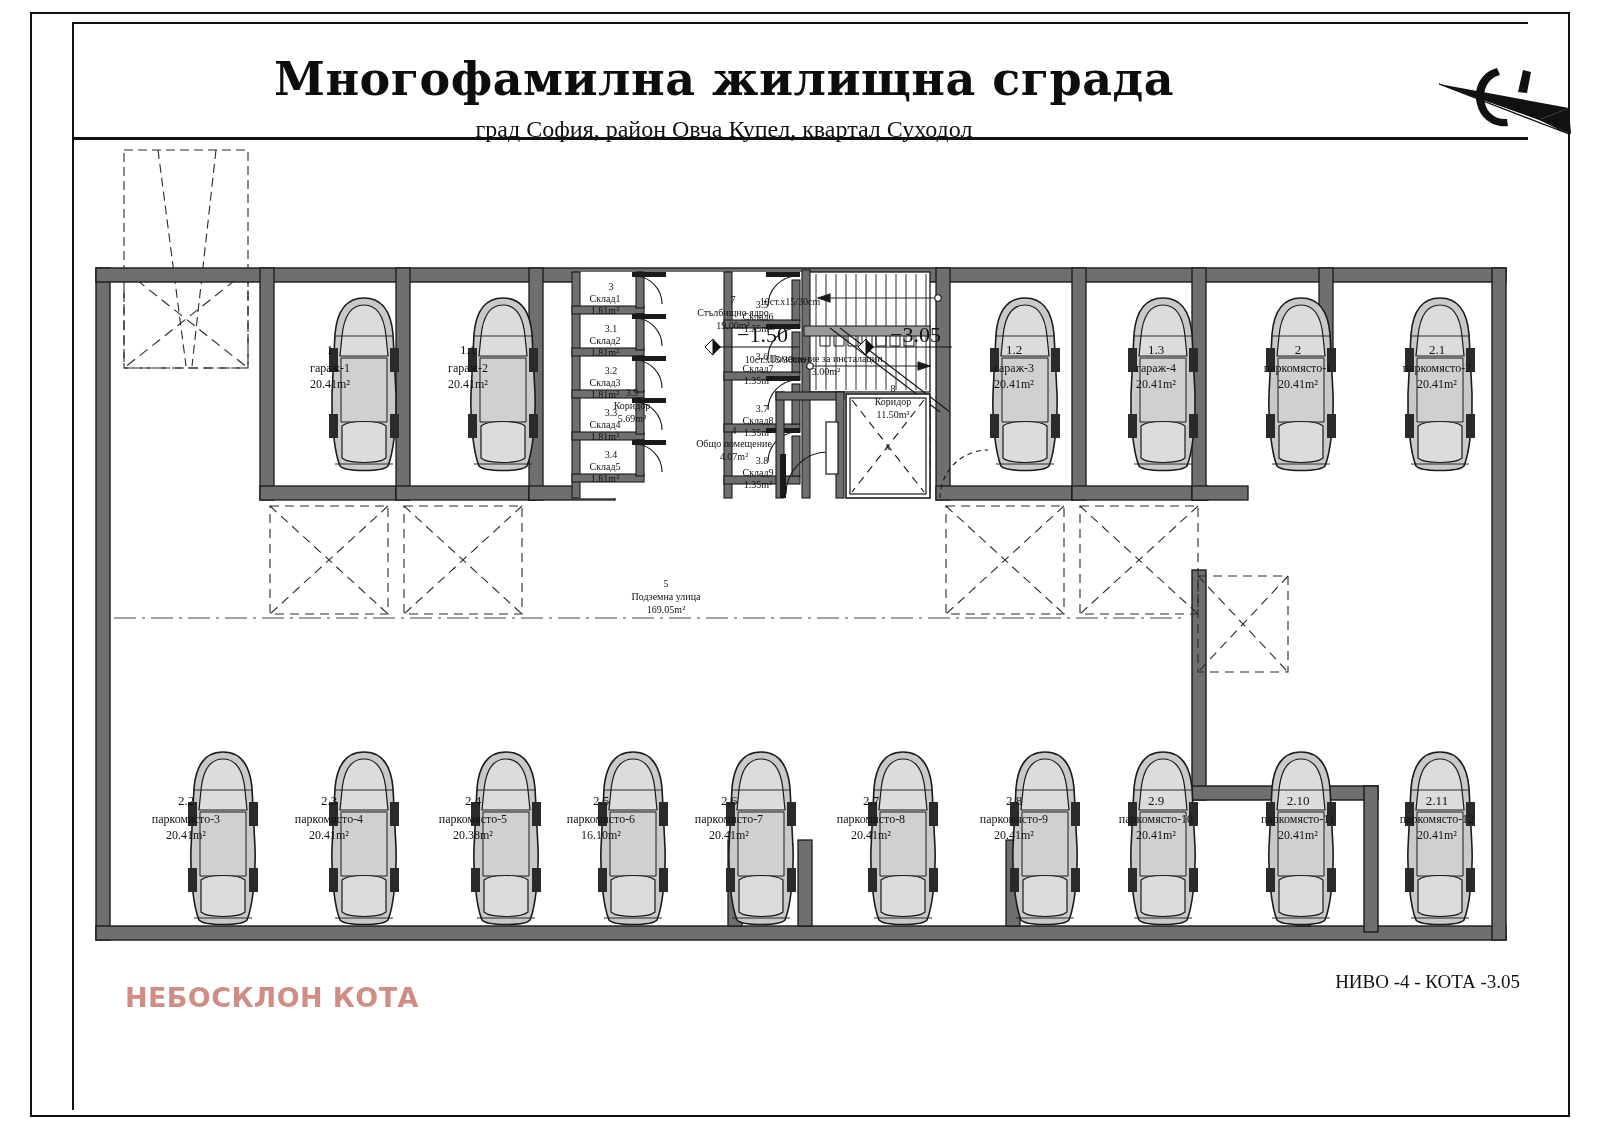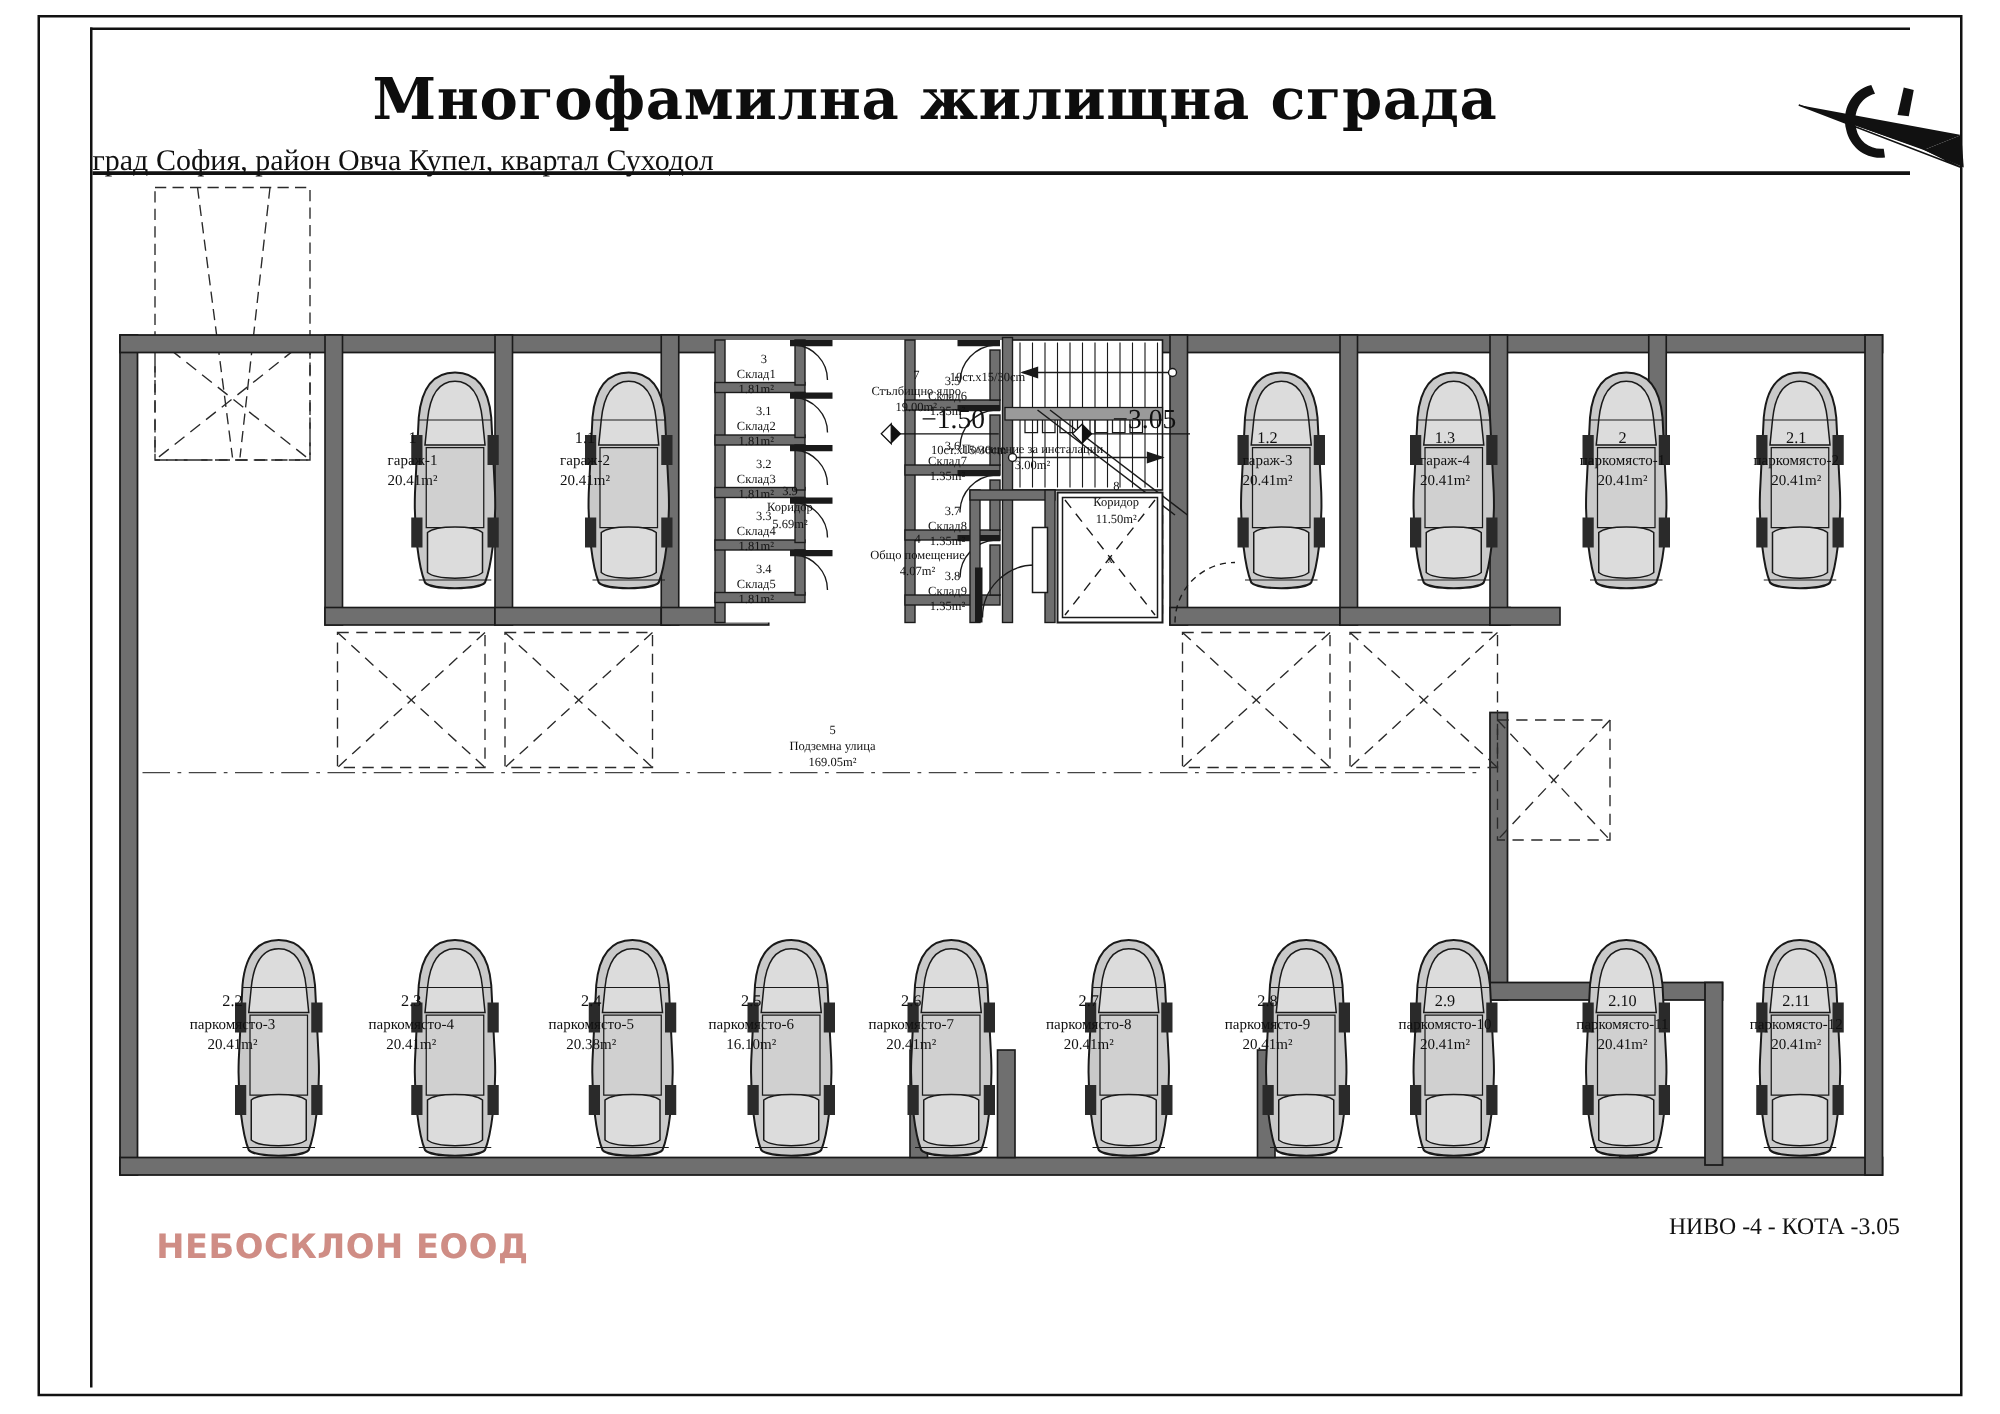--- a/index.html
+++ b/index.html
@@ -11,24 +11,23 @@
   
   .frame-outer { position:absolute; left:30px; top:12px; width:1540px; height:1105px; border:2px solid #111; }
   .frame-inner { position:absolute; left:72px; top:22px; width:1456px; height:1088px; border:2px solid #111; border-bottom:none; border-right:none; }
 
   
   .titleblock { position:absolute; left:74px; top:24px; width:1454px; height:116px; border-bottom:3px solid #111; }
   .title-main {
     position:absolute; left:0; top:28px; width:1300px; text-align:center;
     font-family:"DejaVu Serif", serif; font-weight:bold; font-size:46px; letter-spacing:0.5px; color:#0d0d0d;
     white-space:nowrap;
-    margin-left:24px;
   }
   .title-sub {
-    position:absolute; left:0; top:92px; width:1300px; 
+    position:absolute; left:0; top:92px; width:1300px; text-align:center;
     font-family:"Liberation Serif", serif; font-size:24px; color:#111;
   }
   .logo { position:absolute; left:1345px; top:38px; width:165px; height:78px; }
 
   
   #plan { position:absolute; left:74px; top:140px; width:1454px; height:830px; }
 
   svg { display:block; }
 
   
@@ -462,18 +461,18 @@
           <path d="M792 207 L878 207" stroke="#111" stroke-width="1"></path>
           <text x="816" y="202" text-anchor="start" font-family="Liberation Serif, serif" font-size="22" fill="#111111">−3.05</text>
         </g>
     <g id="labels-stairnotes">
           <text x="716" y="165" text-anchor="middle" font-family="Liberation Serif, serif" font-size="10" fill="#111111">10ст.х15/30cm</text>
           <text x="701" y="223" text-anchor="middle" font-family="Liberation Serif, serif" font-size="10" fill="#111111">10ст.х15/30cm</text>
         </g>
   </svg>
   </div>
 
-  <div class="company">НЕБОСКЛОН ЕООД</div>
+  <div class="company">НЕБОСКЛОН КОТА</div>
   <div class="level-note">
     <div>НИВО -4 - КОТА -3.05</div>
   </div>
 
 </div>
 
 </body></html>

